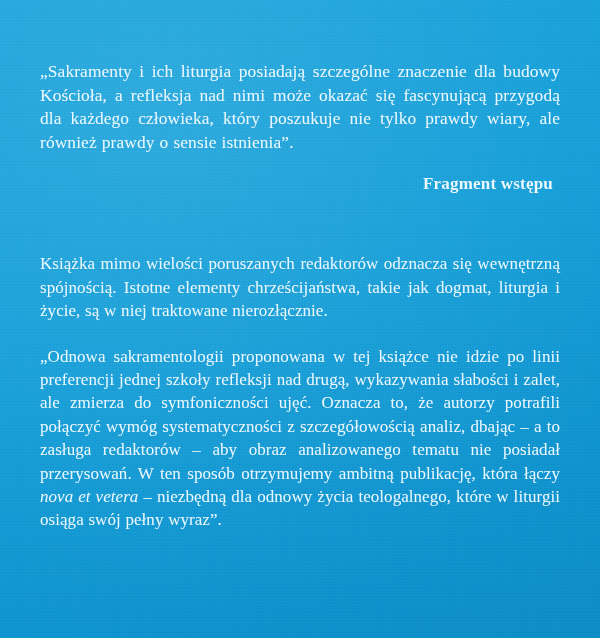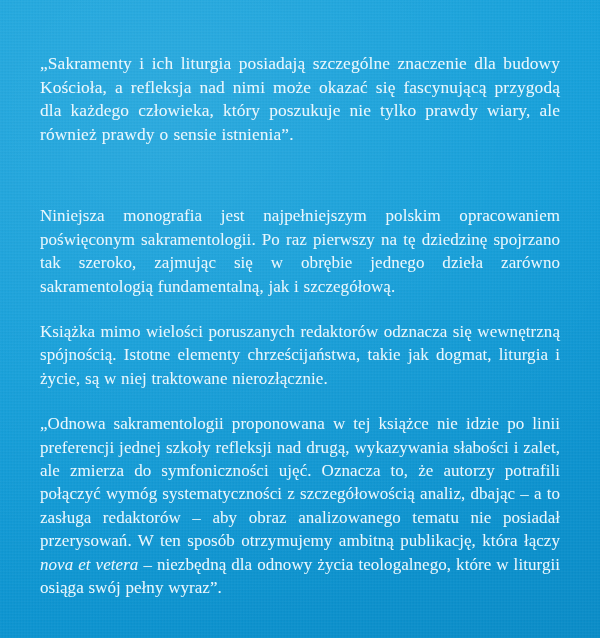--- a/index.html
+++ b/index.html
@@ -27,21 +27,21 @@
     position: absolute;
     inset: 0;
     pointer-events: none;
     opacity: 0.055;
     background-image:
       repeating-linear-gradient(0deg, rgba(255,255,255,0.7) 0px, rgba(255,255,255,0.0) 1px, rgba(0,0,0,0.0) 2px, rgba(0,0,0,0.35) 3px),
       repeating-linear-gradient(90deg, rgba(255,255,255,0.5) 0px, rgba(0,0,0,0.0) 2px, rgba(0,0,0,0.25) 3px);
   }
   .content {
     position: relative;
-    padding: 8px 40px 0 40px;
+    padding: 16px 40px 0 40px;
   }
 
   
   .pullquote {
     margin-top: 44px;
     font-size: 17.4px;
     line-height: 23.6px;
     text-align: justify;
     text-align-last: left;
     letter-spacing: 0.1px;
@@ -77,24 +77,24 @@
 </head>
 <body>
 
 <div class="cover">
   <div class="noise"></div>
 
   <div class="content">
 
     <div class="pullquote">„Sakramenty i ich liturgia posiadają szczególne znaczenie dla budowy Kościoła, a refleksja nad nimi może okazać się fascynującą przygodą dla każdego człowieka, który poszukuje nie tylko prawdy wiary, ale również prawdy o sensie istnienia”.</div>
 
+    <div class="attrib-top">Fragment wstępu</div>
 
     <div class="body-block">
 
-      <p class="para">Niniejsza monografia jest najpełniejszym polskim opracowaniem poświęconym sakramentologii. Po raz pierwszy na tę dziedzinę spojrzano tak szeroko, zajmując się w obrębie jednego dzieła zarówno sakramentologią fundamentalną, jak i szczegółową.</p>
 
       <p class="para">Książka mimo wielości poruszanych redaktorów odznacza się wewnętrzną spójnością. Istotne elementy chrześcijaństwa, takie jak dogmat, liturgia i życie, są w niej traktowane nierozłącznie.</p>
 
       <p class="para"><span>„Odnowa sakramentologii proponowana w tej książce nie idzie po linii preferencji jednej szkoły refleksji nad drugą, wykazywania słabości i zalet, ale zmierza do symfoniczności ujęć. Oznacza to, że autorzy potrafili połączyć wymóg systematyczności z szczegółowością analiz, dbając – a to zasługa redaktorów – aby obraz analizowanego tematu nie posiadał przerysowań. W ten sposób otrzymujemy ambitną publikację, która łączy </span><em>nova et vetera</em><span> – niezbędną dla odnowy życia teologalnego, które w liturgii osiąga swój pełny wyraz”.</span></p>
 
     </div>
 
   </div>
 </div>
 

